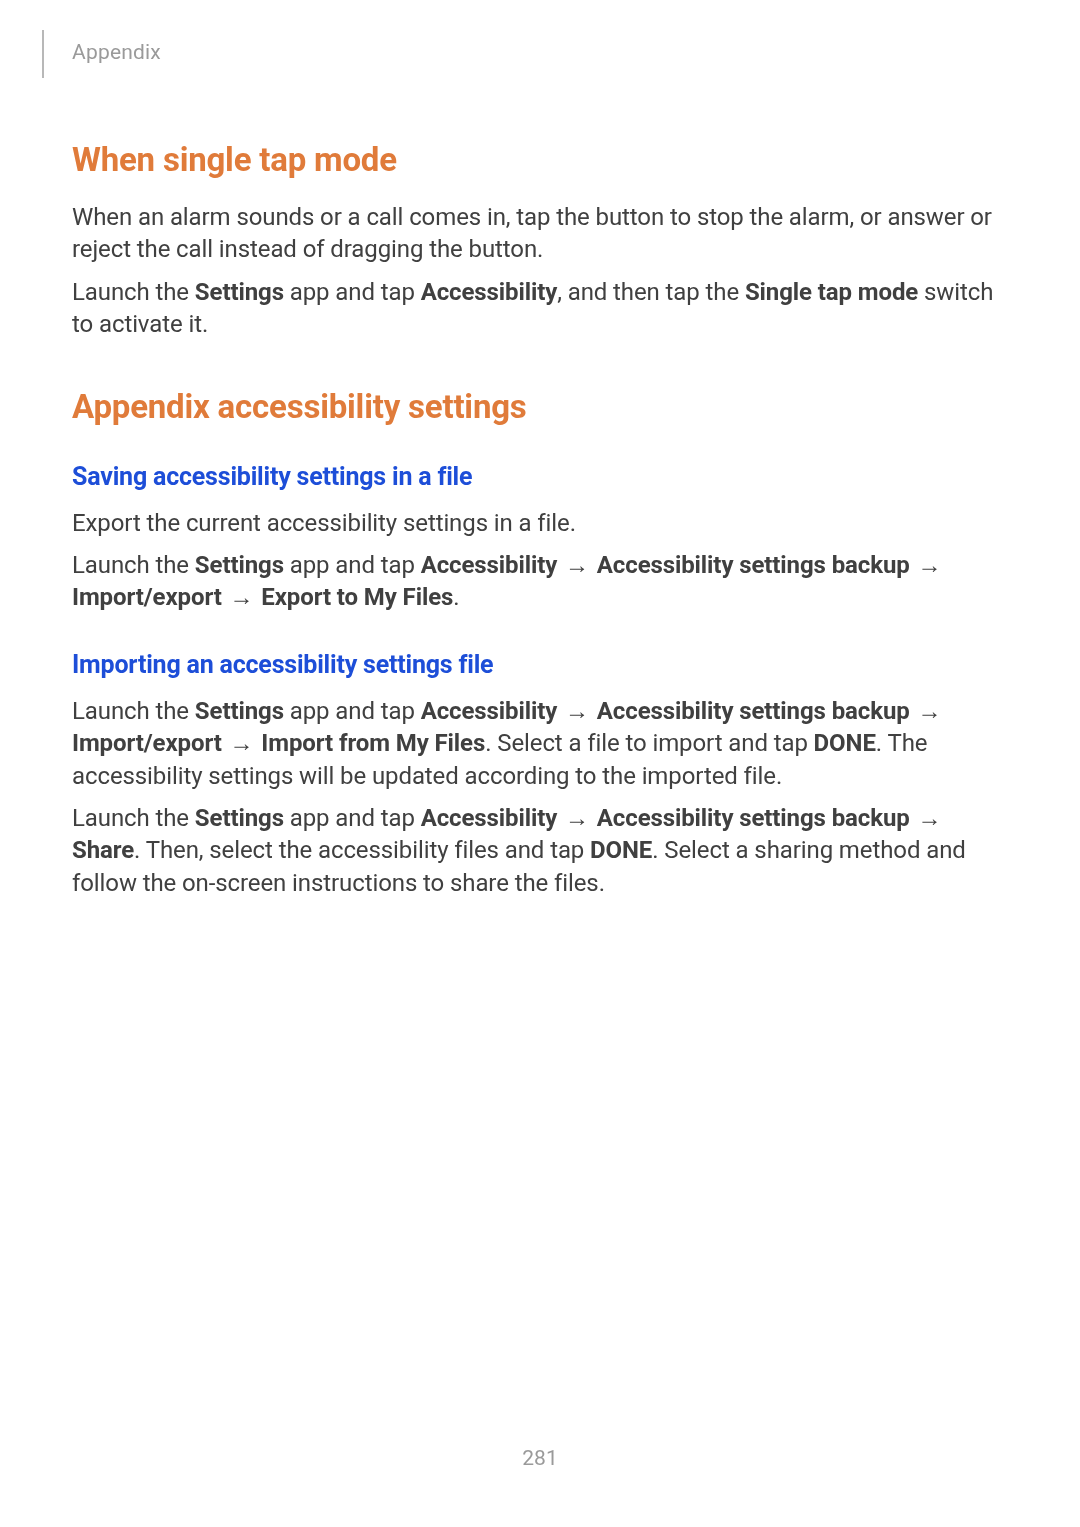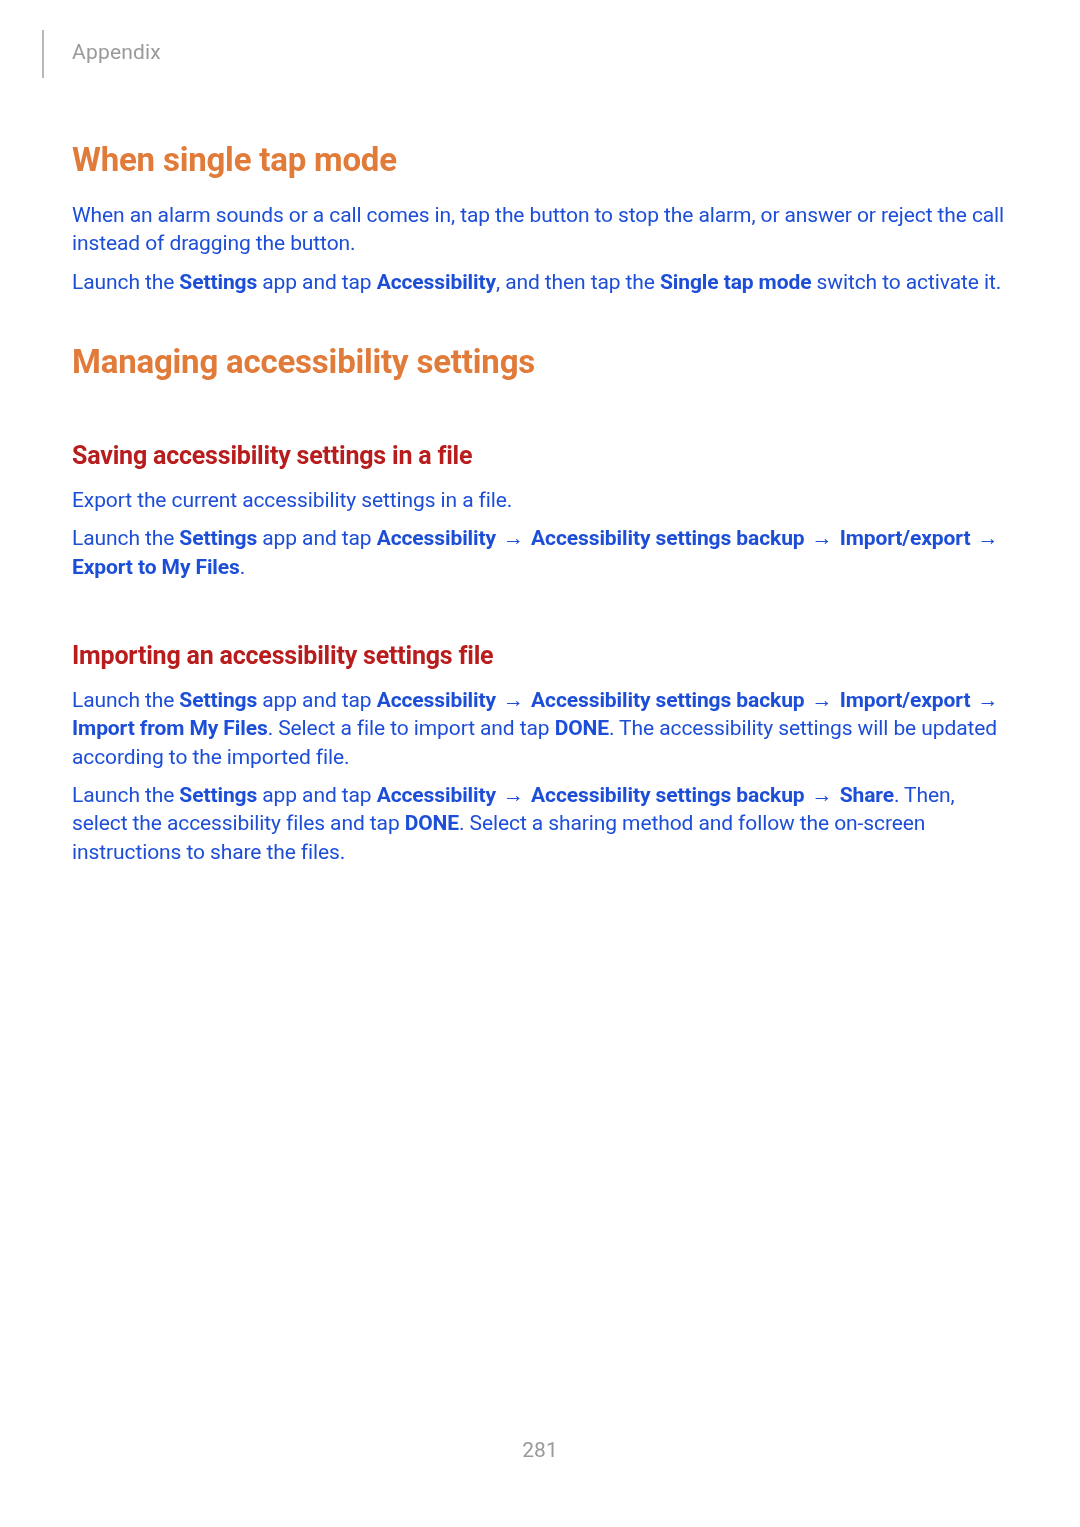--- a/index.html
+++ b/index.html
@@ -40,38 +40,38 @@
     font-weight: 700;
     color: #e07b3a;
     margin-top: 58px;
     margin-bottom: 22px;
     letter-spacing: -0.2px;
   }
   .section-heading.second {
     margin-top: 46px;
   }
   .body-text {
-    font-size: 21px;
+    font-size: 24px;
     line-height: 1.35;
-    color: #1d4ed8;
+    color: #404040;
     margin-bottom: 10px;
     letter-spacing: -0.1px;
   }
   .body-text b { font-weight: 700; }
   .sub-heading {
     font-size: 25px;
     font-weight: 700;
-    color: #b91c1c;
-    margin-top: 60px;
+    color: #1d4ed8;
+    margin-top: 36px;
     margin-bottom: 16px;
     letter-spacing: -0.2px;
   }
   .page-number {
     position: absolute;
-    bottom: 65px;
+    bottom: 57px;
     left: 0;
     width: 100%;
     text-align: center;
     font-size: 21px;
     color: #9a9a9a;
   }
   .arrow { padding: 0 2px; }
 </style>
 </head>
 <body>
@@ -84,21 +84,21 @@
   </div>
 
   <h2 class="section-heading">When single tap mode</h2>
 
   <p class="body-text">When an alarm sounds or a call comes in, tap the button to stop the alarm, or answer or reject the call instead of dragging the button.</p>
 
   <p class="body-text">
     <span>Launch the </span><b>Settings</b><span> app and tap </span><b>Accessibility</b><span>, and then tap the </span><b>Single tap mode</b><span> switch to activate it.</span>
   </p>
 
-  <h2 class="section-heading second">Managing accessibility settings</h2>
+  <h2 class="section-heading second">Appendix accessibility settings</h2>
 
   <h3 class="sub-heading">Saving accessibility settings in a file</h3>
   <p class="body-text">Export the current accessibility settings in a file.</p>
   <p class="body-text">
     <span>Launch the </span><b>Settings</b><span> app and tap </span><b>Accessibility</b><span class="arrow"> → </span><b>Accessibility settings backup</b><span class="arrow"> → </span><b>Import/export</b><span class="arrow"> → </span><b>Export to My Files</b><span>.</span>
   </p>
 
   <h3 class="sub-heading">Importing an accessibility settings file</h3>
   <p class="body-text">
     <span>Launch the </span><b>Settings</b><span> app and tap </span><b>Accessibility</b><span class="arrow"> → </span><b>Accessibility settings backup</b><span class="arrow"> → </span><b>Import/export</b><span class="arrow"> → </span><b>Import from My Files</b><span>. Select a file to import and tap </span><b>DONE</b><span>. The accessibility settings will be updated according to the imported file.</span>

